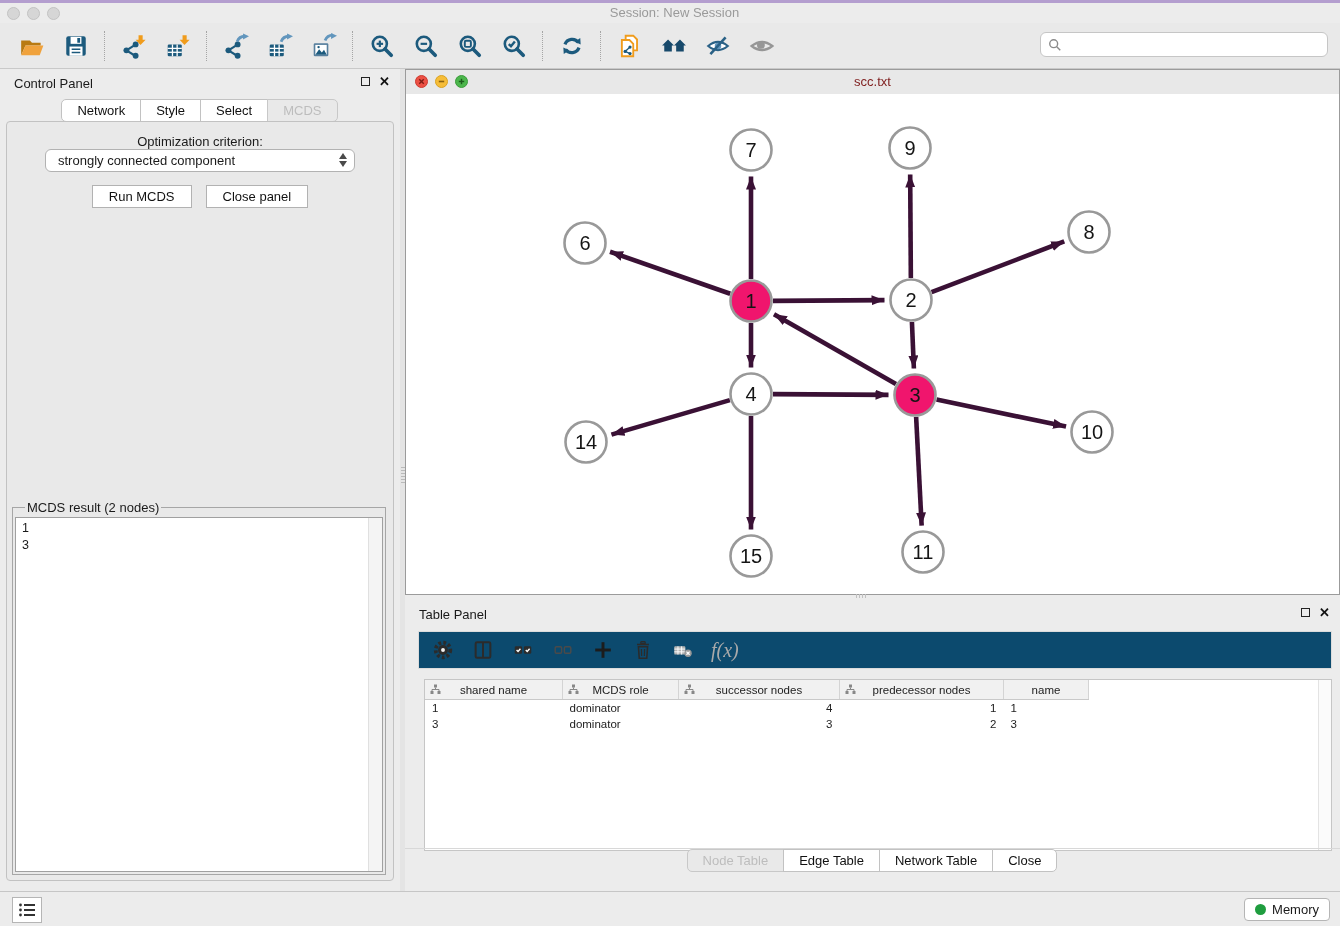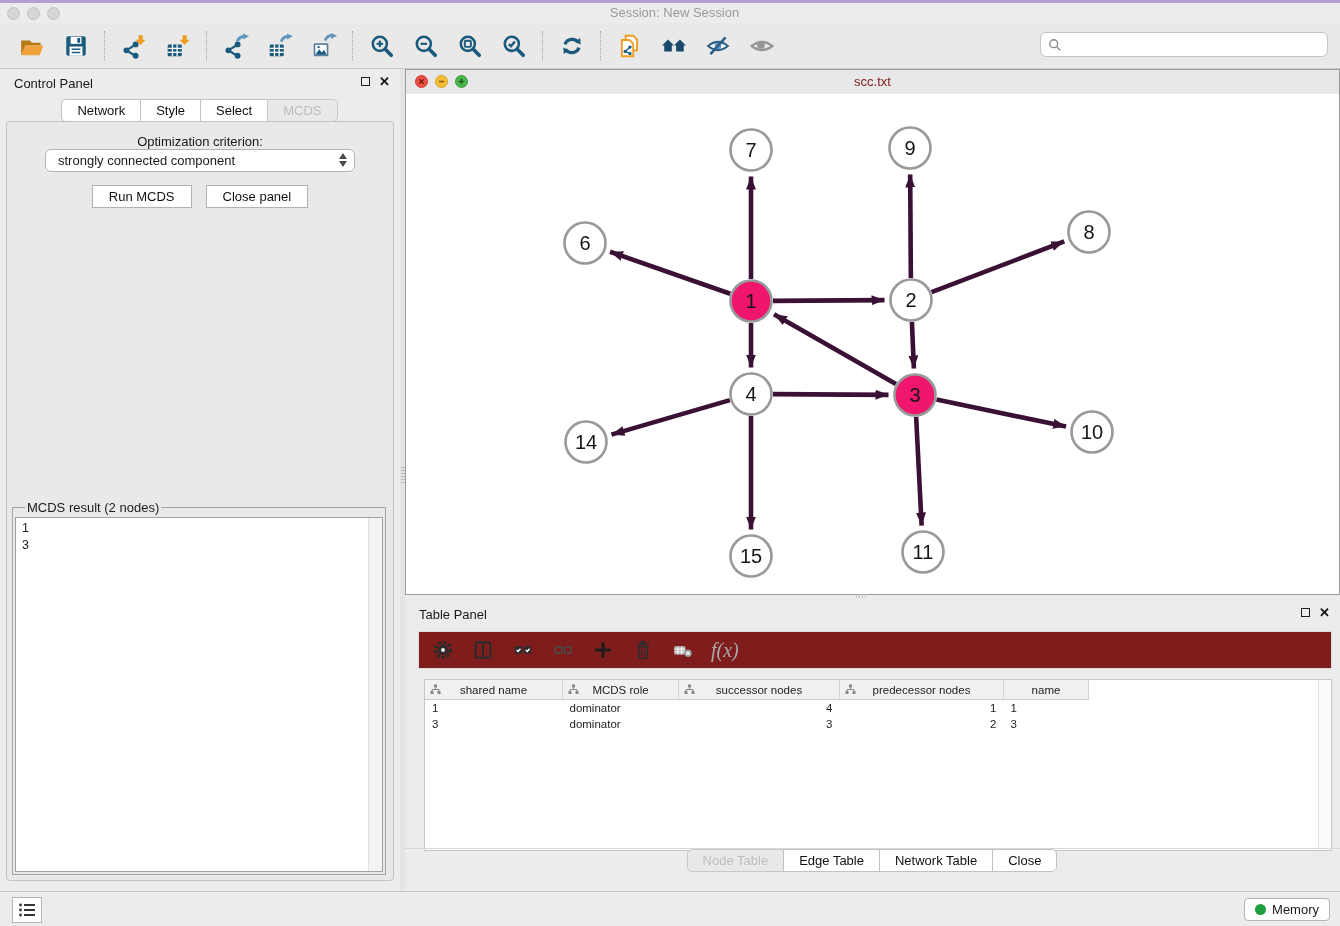--- a/index.html
+++ b/index.html
@@ -62,21 +62,21 @@
   .net-titlebar .lights{position:absolute;left:9px;top:5px;display:flex;gap:7px;}
   .tl{width:13px;height:13px;border-radius:50%;display:flex;align-items:center;justify-content:center;box-sizing:border-box;}
   .tl svg{width:9px;height:9px;}
   .tl.red{background:#ec5044;border:1px solid #ce3a30;}
   .tl.yellow{background:#f6bd38;border:1px solid #dba320;}
   .tl.green{background:#4cb64c;border:1px solid #3a9c3a;}
   .net-title{position:absolute;left:0;right:0;top:4px;text-align:center;font-size:13px;color:#7f1d1d;}
   .net-canvas{position:absolute;left:0;right:0;top:24px;bottom:0;background:#fff;overflow:hidden;}
   
   .table-panel{position:absolute;left:405px;top:597px;right:0;bottom:34px;background:#ececec;}
-  .tp-toolbar{position:absolute;left:13px;right:8px;top:31px;height:38px;background:#7f1d1d;
+  .tp-toolbar{position:absolute;left:13px;right:8px;top:31px;height:38px;background:#0c4a6e;
               border:1px solid #dcdcdc;display:flex;align-items:center;padding-left:12px;gap:16px;box-sizing:border-box;}
   .tpi{display:inline-flex;align-items:center;justify-content:center;width:24px;height:24px;}
   .tpi svg{width:22px;height:22px;}
   .fx-ico{font-family:"Liberation Serif",serif;font-style:italic;color:#aaa;font-size:20px;}
   .table-wrap{position:absolute;left:19px;right:8px;top:79px;height:172px;background:#fff;
               border:1px solid #c6c6c6;box-sizing:border-box;overflow:hidden;}
   table.nodetable{border-collapse:collapse;font-size:11.5px;table-layout:fixed;}
   table.nodetable th{background:#f1f1f1;border-right:1px solid #d4d4d4;border-bottom:1px solid #c9c9c9;
       font-weight:normal;height:19px;position:relative;padding:0;color:#222;}
   table.nodetable th .hicon{position:absolute;left:5px;top:4px;}

